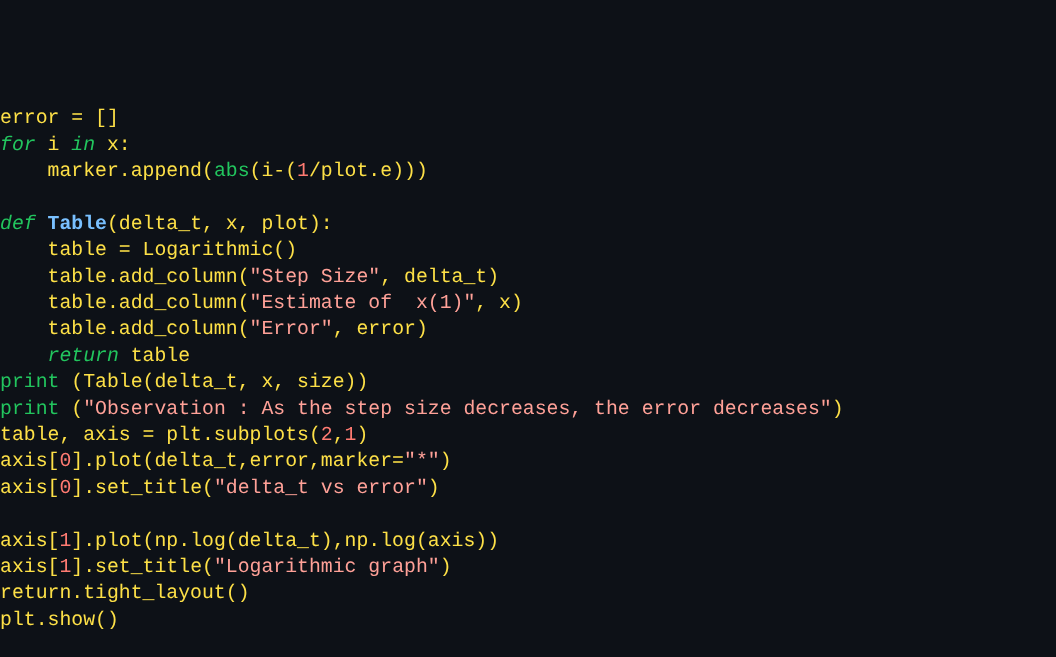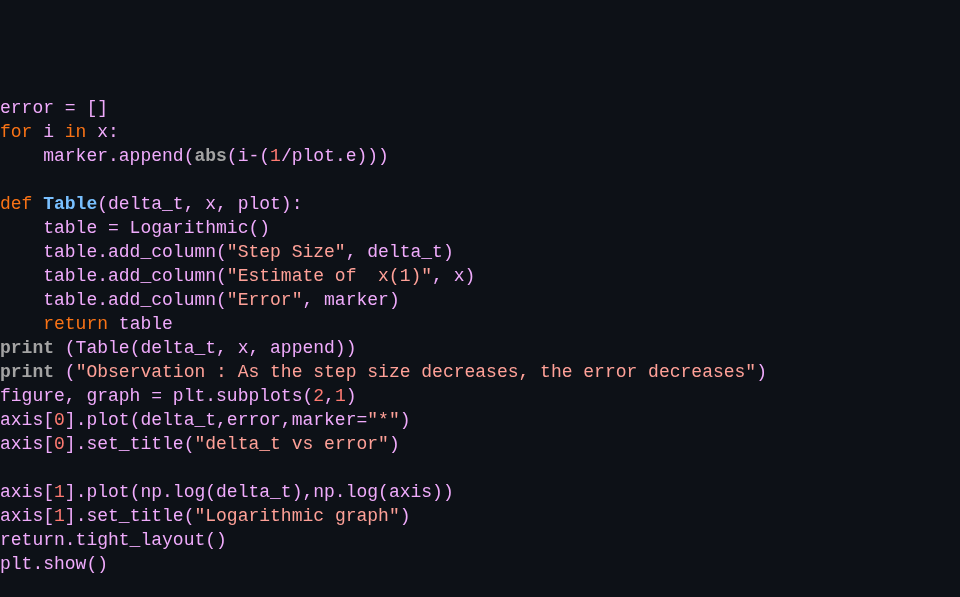--- a/index.html
+++ b/index.html
@@ -14,45 +14,45 @@
       font-size: 18px;
       line-height: 24px;
       width: 960px;
       height: 597px;
       overflow: hidden;
       white-space: pre;
     }
     .code-area {
       padding: 0;
     }
-    .kw-yellow { color: #f97316; }
+    .kw-yellow { color: #22c55e; font-style: italic; }
     .func { color: #79c0ff; font-weight: bold; }
     .str-red { color: #ffa198; }
     .num { color: #ff7b72; }
-    .builtin { color: #a3a3a3; font-weight: bold; }
-    .normal { color: #f0abfc; }
+    .builtin { color: #22c55e; font-weight: normal; }
+    .normal { color: #fde047; }
   </style>
 </head>
 <body>
 
 
 
 <div class="code-area"><span class="normal">error</span><span class="normal"> = []</span>
 <span class="kw-yellow">for</span><span class="normal"> i </span><span class="kw-yellow">in</span><span class="normal"> x:</span>
 <span class="normal">    marker.append(</span><span class="builtin">abs</span><span class="normal">(i-(</span><span class="num">1</span><span class="normal">/plot.e)))</span>
 
 <span class="kw-yellow">def</span><span class="normal"> </span><span class="func">Table</span><span class="normal">(delta_t, x, plot):</span>
 <span class="normal">    table = Logarithmic()</span>
 <span class="normal">    table.add_column(</span><span class="str-red">"Step Size"</span><span class="normal">, delta_t)</span>
 <span class="normal">    table.add_column(</span><span class="str-red">"Estimate of  x(1)"</span><span class="normal">, x)</span>
-<span class="normal">    table.add_column(</span><span class="str-red">"Error"</span><span class="normal">, marker)</span>
+<span class="normal">    table.add_column(</span><span class="str-red">"Error"</span><span class="normal">, error)</span>
 <span class="kw-yellow">    return</span><span class="normal"> table</span>
-<span class="builtin">print</span><span class="normal"> (Table(delta_t, x, append))</span>
+<span class="builtin">print</span><span class="normal"> (Table(delta_t, x, size))</span>
 <span class="builtin">print</span><span class="normal"> (</span><span class="str-red">"Observation : As the step size decreases, the error decreases"</span><span class="normal">)</span>
-<span class="normal">figure, graph = plt.subplots(</span><span class="num">2</span><span class="normal">,</span><span class="num">1</span><span class="normal">)</span>
+<span class="normal">table, axis = plt.subplots(</span><span class="num">2</span><span class="normal">,</span><span class="num">1</span><span class="normal">)</span>
 <span class="normal">axis[</span><span class="num">0</span><span class="normal">].plot(delta_t,error,marker=</span><span class="str-red">"*"</span><span class="normal">)</span>
 <span class="normal">axis[</span><span class="num">0</span><span class="normal">].set_title(</span><span class="str-red">"delta_t vs error"</span><span class="normal">)</span>
 
 <span class="normal">axis[</span><span class="num">1</span><span class="normal">].plot(np.log(delta_t),np.log(axis))</span>
 <span class="normal">axis[</span><span class="num">1</span><span class="normal">].set_title(</span><span class="str-red">"Logarithmic graph"</span><span class="normal">)</span>
 <span class="normal">return.tight_layout()</span>
 <span class="normal">plt.show()</span>
 
 
 

